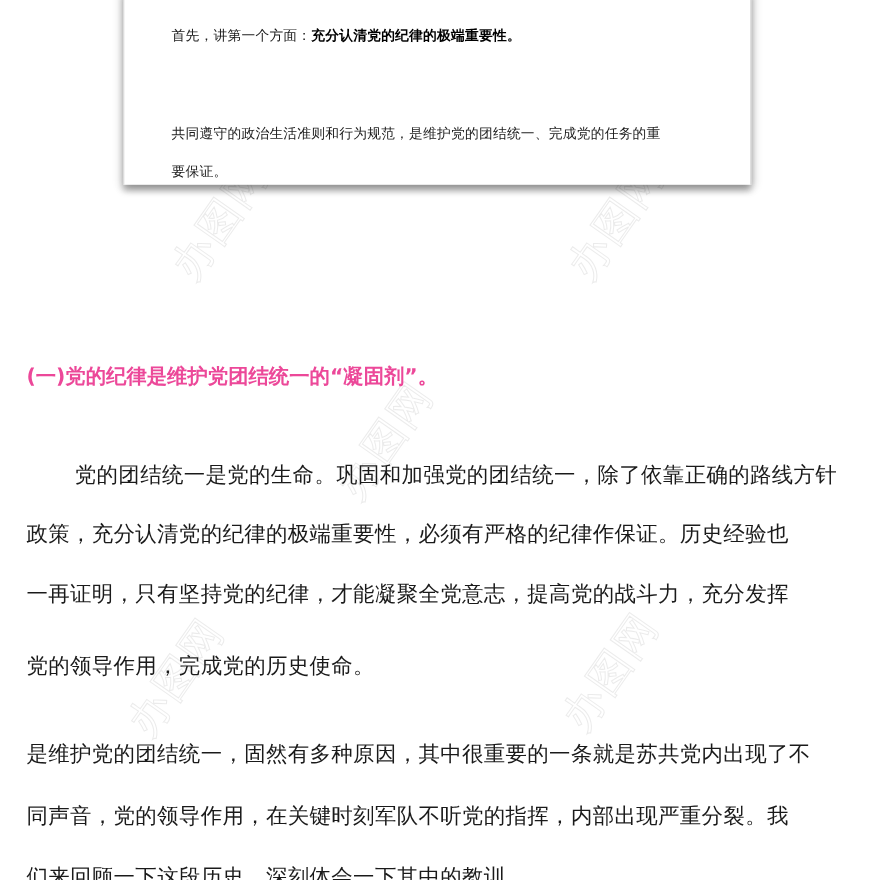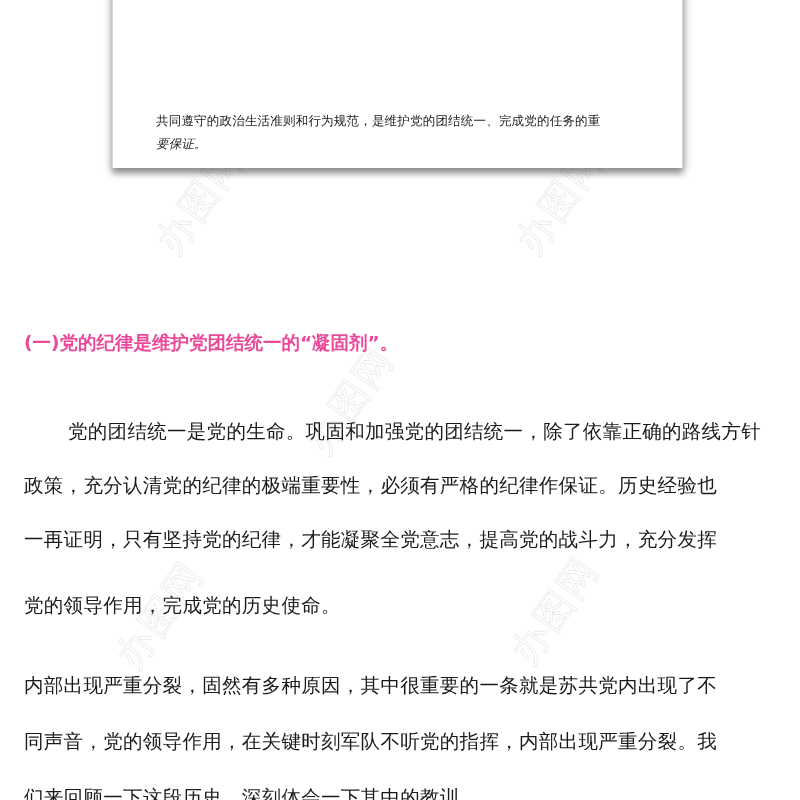--- a/index.html
+++ b/index.html
@@ -90,32 +90,35 @@
 
 <div class="page">
 
   <div class="watermark" style="left:140px; top:175px;">办图网</div>
   <div class="watermark" style="left:500px; top:175px;">办图网</div>
   <div class="watermark" style="left:290px; top:375px;">办图网</div>
   <div class="watermark" style="left:100px; top:590px;">办图网</div>
   <div class="watermark" style="left:495px; top:585px;">办图网</div>
 
   <div class="card">
+    <div class="card-line" style="top:34px;">
+      <span>首先，讲第一个方面：</span><b>充分认清党的纪律的极端重要性。</b>
+    </div>
     <div class="card-line" style="top:123px;">共同遵守的政治生活准则和行为规范，是维护党的团结统一、完成党的任务的重</div>
-    <div class="card-line" style="top:146px;font-style:italic;">要保证。</div>
+    <div class="card-line" style="top:158px;">要保证。</div>
   </div>
 
   <div class="heading">(一)党的纪律是维护党团结统一的“凝固剂”。</div>
 
   <div class="para" style="top:418px;">
     <div class="para-line" style="top:0px;margin-left:44px;">党的团结统一是党的生命。巩固和加强党的团结统一，除了依靠正确的路线方针</div>
     <div class="para-line" style="top:54px;">政策，充分认清党的纪律的极端重要性，必须有严格的纪律作保证。历史经验也</div>
     <div class="para-line" style="top:108px;">一再证明，只有坚持党的纪律，才能凝聚全党意志，提高党的战斗力，充分发挥</div>
     <div class="para-line" style="top:174px;">党的领导作用，完成党的历史使命。</div>
   </div>
 
   <div class="para" style="top:672px;">
-    <div class="para-line" style="top:0px;">内部出现严重分裂，固然有多种原因，其中很重要的一条就是苏共党内出现了不</div>
+    <div class="para-line" style="top:0px;">是维护党的团结统一，固然有多种原因，其中很重要的一条就是苏共党内出现了不</div>
     <div class="para-line" style="top:56px;">同声音，党的领导作用，在关键时刻军队不听党的指挥，内部出现严重分裂。我</div>
     <div class="para-line" style="top:112px;">们来回顾一下这段历史，深刻体会一下其中的教训。</div>
   </div>
 
 </div>
 
 </body></html>

